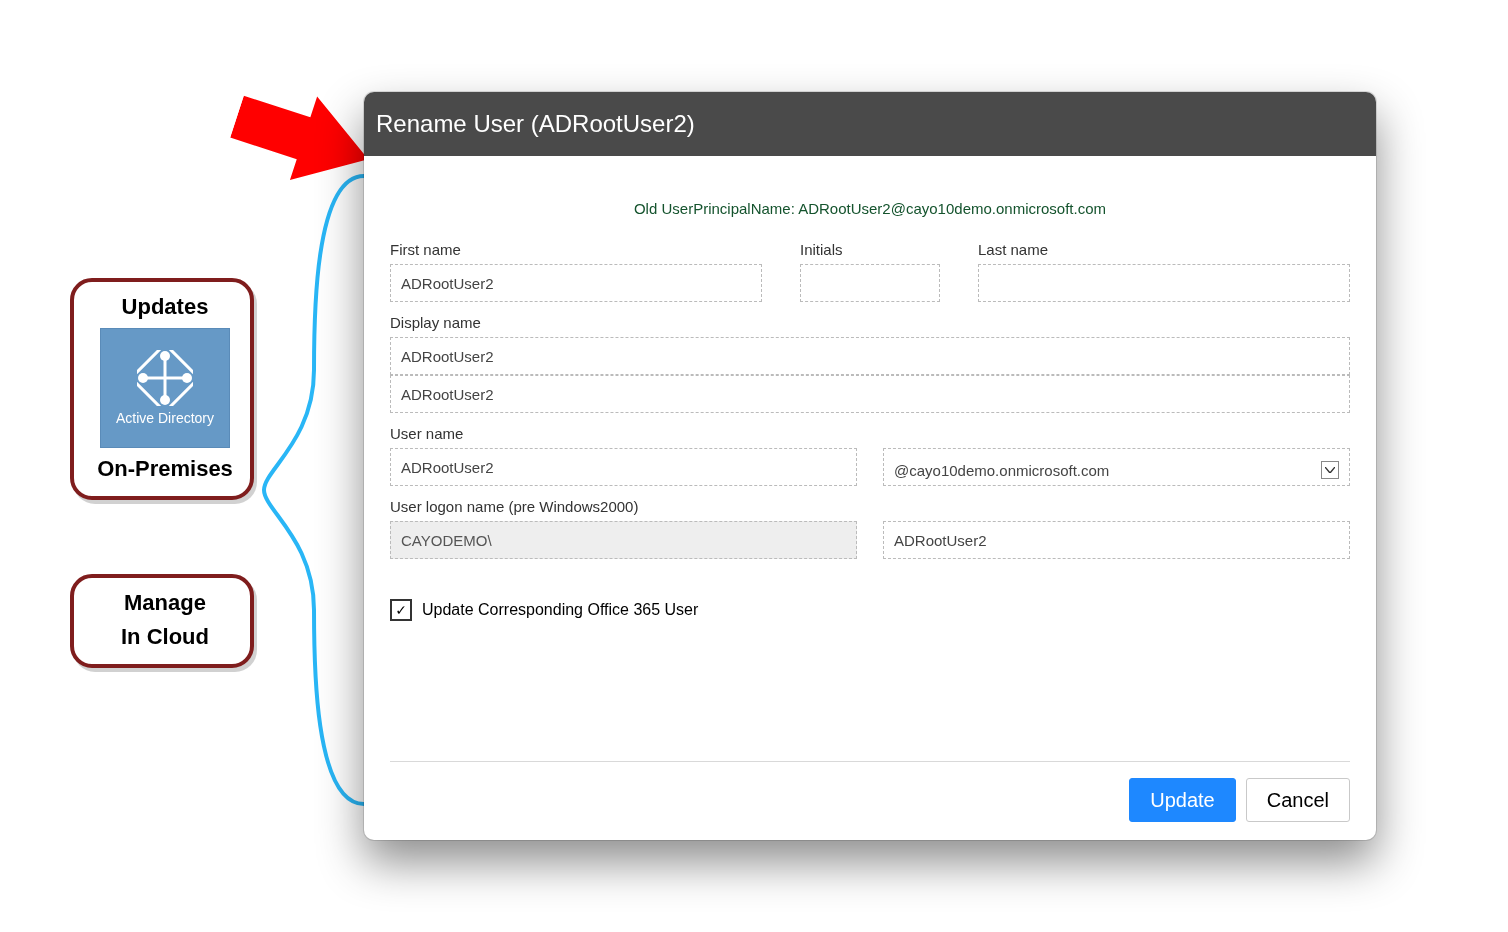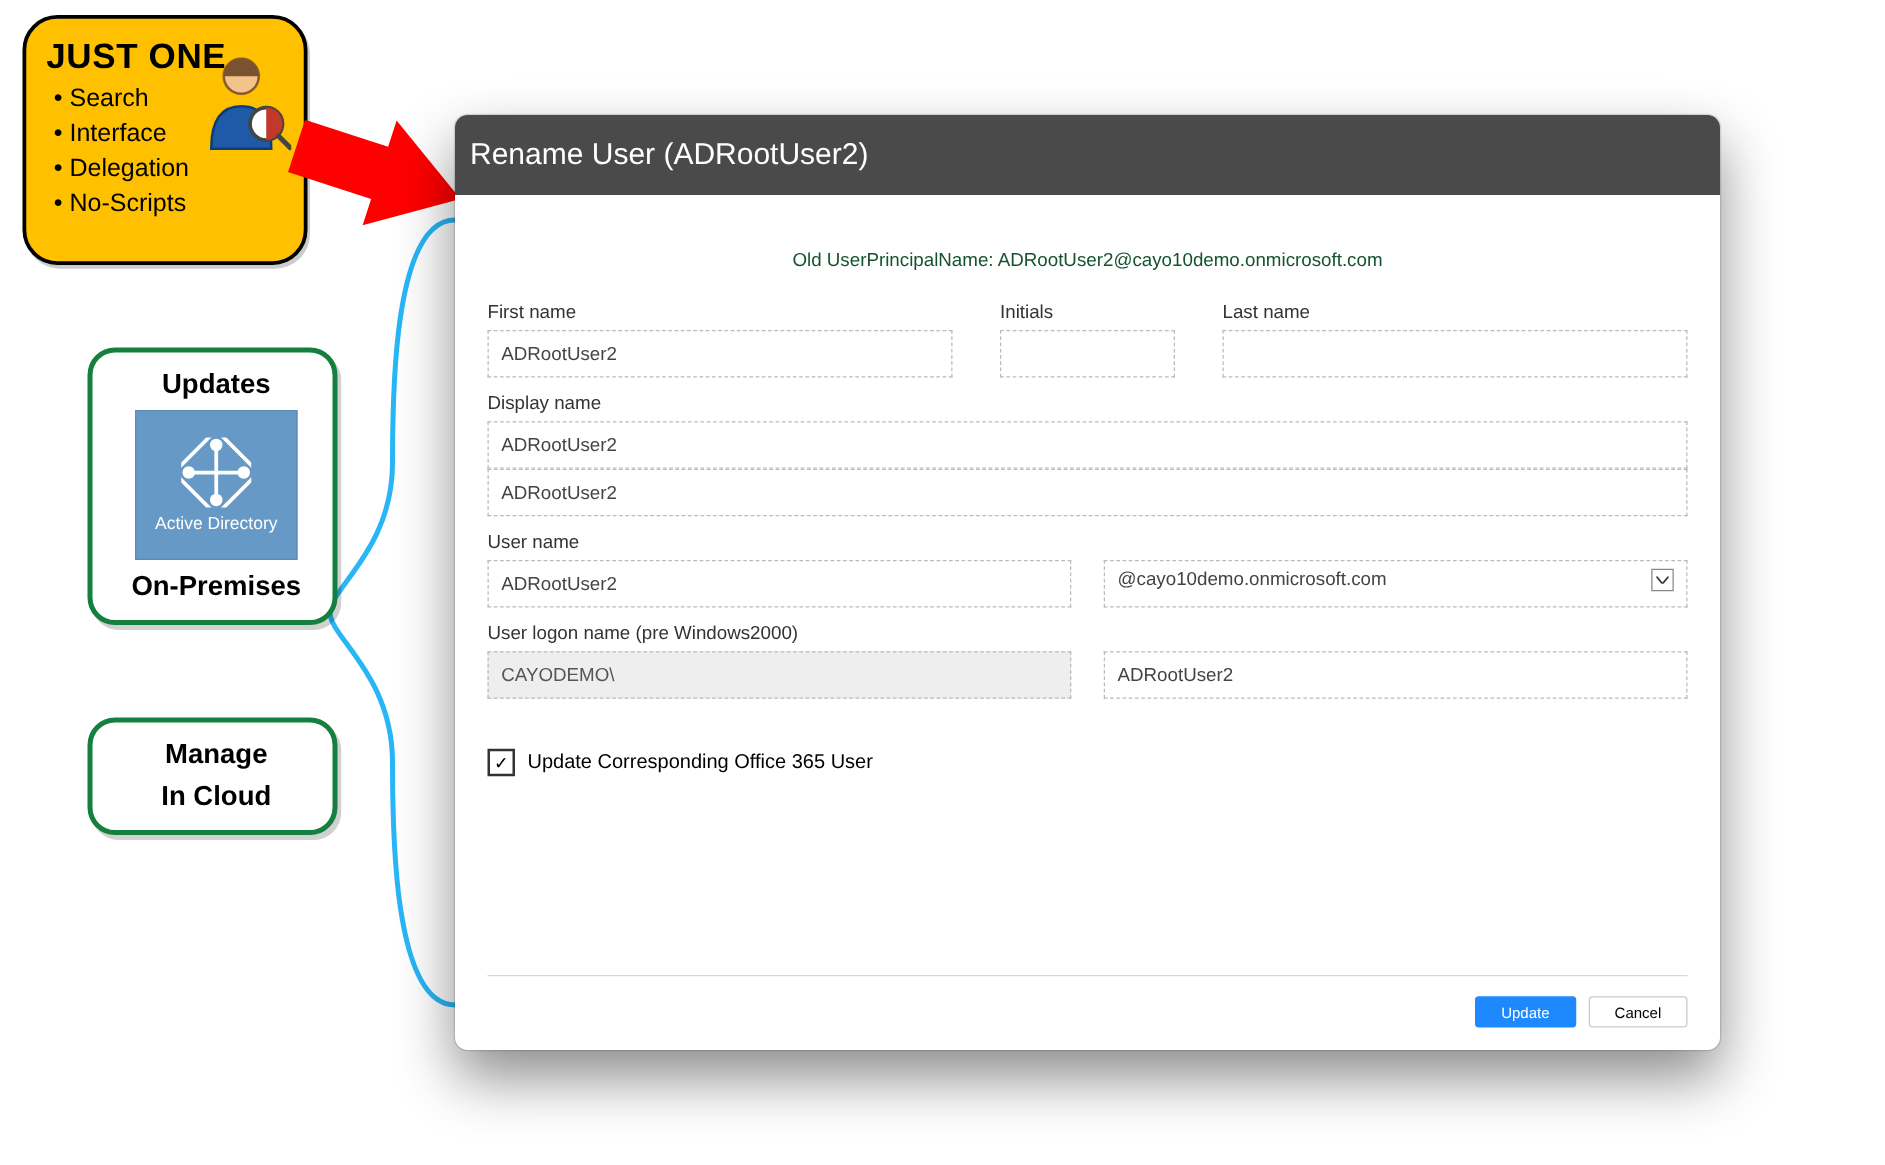--- a/index.html
+++ b/index.html
@@ -16,22 +16,22 @@
     margin:0 0 4px 0;font-size:28px;font-weight:800;color:#000;letter-spacing:.5px;
   }
   .yellow-card ul{margin:0;padding:0 0 0 6px;list-style:none;}
   .yellow-card li{font-size:20px;color:#000;line-height:1.4;}
   .yellow-card li::before{content:"• ";}
   .user-icon{position:absolute;right:10px;top:26px;}
 
   .red-arrow{position:absolute;left:232px;top:86px;transform:rotate(18deg);}
 
   .info-card{
-    position:absolute;left:70px;width:200px;background:#fff;
-    border:4px solid #15803d;border-radius:22px;
+    position:absolute;left:70px;width:184px;background:#fff;
+    border:4px solid #7f1d1d;border-radius:22px;
     box-shadow:3px 4px 0 rgba(0,0,0,.18);
     padding:12px 10px 14px 16px;box-sizing:border-box;text-align:center;
   }
   .info-card .cap{font-weight:700;font-size:22px;color:#000;margin-bottom:8px;}
   .info-card .sub{font-weight:700;font-size:22px;color:#000;margin-top:8px;}
   .ad-tile{
     width:128px;height:118px;margin:0 auto;background:#6699c6;color:#fff;
     display:flex;flex-direction:column;align-items:center;justify-content:center;
     border:1px solid #5a8bb8;
   }
@@ -57,59 +57,40 @@
   .dialog-body{padding:20px 26px 0 26px;}
   .old-upn{font-size:15px;color:#14532d;margin:24px 0 12px 0;text-align:center;}
   .row{display:flex;}
   .col{flex:1;}
   label.fld{display:block;font-size:15px;color:#333;margin:12px 0 6px 0;}
   input.txt, .readonly, .select-look{
     width:100%;height:38px;box-sizing:border-box;padding:6px 10px;font-size:15px;color:#444;
     border:1px dashed #bbb;background:#fff;font-family:inherit;
   }
   .readonly{background:#eee;border:1px dashed #bbb;color:#555;}
-  .select-look{display:flex;align-items:flex-start;justify-content:space-between;border:1px dashed #bbb;}
+  .select-look{display:flex;align-items:flex-end;justify-content:space-between;border:1px dashed #bbb;}
   .gap-sm{width:26px;flex:none;}
   .gap-md{width:38px;flex:none;}
   .check-row{margin-top:40px;display:flex;align-items:center;gap:10px;font-size:16px;}
   .chk{
     width:18px;height:18px;border:2px solid #333;display:inline-flex;align-items:center;justify-content:center;
     font-size:14px;line-height:1;
   }
   .dialog-footer{
     position:absolute;left:26px;right:26px;bottom:18px;border-top:1px solid #d9d9d9;
     padding-top:16px;display:flex;justify-content:flex-end;gap:10px;
   }
-  .btn{height:25px;padding:0 20px;font-size:12px;border-radius:3px;cursor:pointer;border:1px solid #c9c9c9;background:#fff;font-family:inherit;}
+  .btn{height:44px;padding:0 20px;font-size:20px;border-radius:3px;cursor:pointer;border:1px solid #c9c9c9;background:#fff;font-family:inherit;}
   .btn-primary{background:#1e88ff;border-color:#1e88ff;color:#fff;}
 </style>
 </head>
 <body>
 
 <div class="stage">
 
-  <div class="yellow-card">
-    <h2>JUST ONE</h2>
-    <ul>
-      <li>Search</li>
-      <li>Interface</li>
-      <li>Delegation</li>
-      <li>No-Scripts</li>
-    </ul>
-    <span class="user-icon">
-      <svg width="72" height="82" viewBox="0 0 72 82">
-        <circle cx="32" cy="20" r="14" fill="#f2c38b" stroke="#8a5a2b" stroke-width="2"></circle>
-        <path d="M32 6 a14 14 0 0 1 14 14 h-28 a14 14 0 0 1 14 -14" fill="#7a5230"></path>
-        <path d="M8 78 Q8 44 32 44 Q56 44 56 78 Z" fill="#1e5aa8" stroke="#0d3d78" stroke-width="2"></path>
-        <circle cx="52" cy="58" r="13" fill="#fff" stroke="#444" stroke-width="3"></circle>
-        <path d="M52 45 a13 13 0 0 1 0 26 z" fill="#c0392b"></path>
-        <line x1="62" y1="68" x2="71" y2="77" stroke="#444" stroke-width="4" stroke-linecap="round"></line>
-      </svg>
-    </span>
-  </div>
 
   <span class="red-arrow">
     <svg width="140" height="110" viewBox="0 0 140 110">
       <polygon points="0,30 70,30 70,8 138,52 70,96 70,74 0,74" fill="#ff0000"></polygon>
     </svg>
   </span>
 
   <span class="brace" style="top:170px">
     <svg width="110" height="640" viewBox="0 0 110 640">
       <path d="M106 6 C56 6 56 150 56 200 C56 270 6 300 6 320 C6 340 56 370 56 440 C56 490 56 634 106 634" fill="none" stroke="#29b6f6" stroke-width="4"></path>

